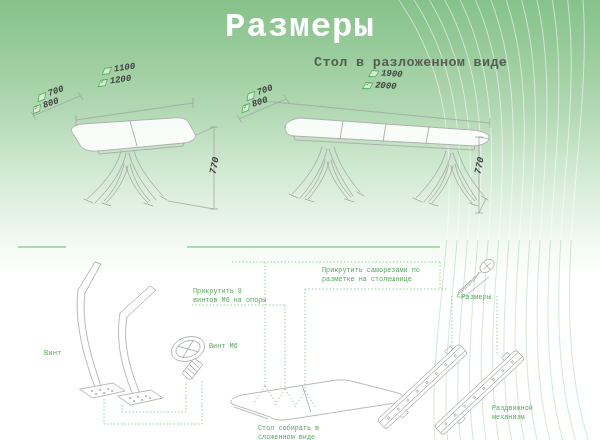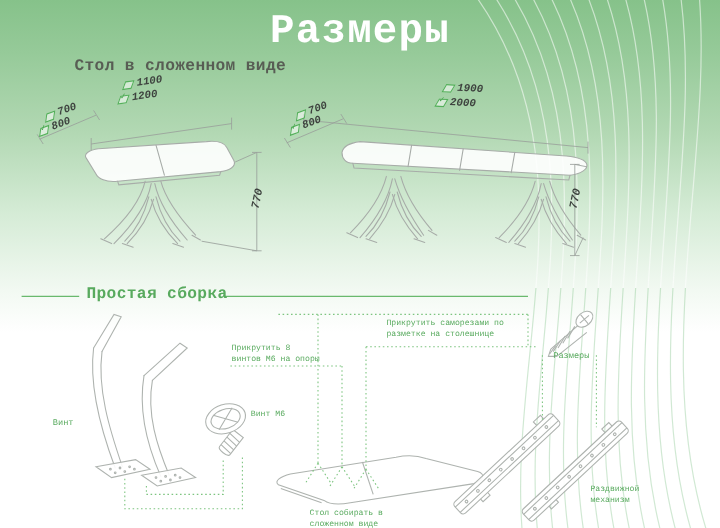--- a/index.html
+++ b/index.html
@@ -213,21 +213,21 @@
       <path d="M 104,399 L 104,424 L 202,424 L 202,381"></path>
       <path d="M 122,405 L 122,412 L 186,412 L 186,383"></path>
       <path d="M 265,386 L 255,402 M 265,386 L 276,403"></path>
       <path d="M 285,389 L 275,405 M 285,389 L 296,406"></path>
       <path d="M 305,391 L 295,407 M 305,391 L 316,408"></path>
     </g>
   </svg>
 
   <div class="title">Размеры</div>
 
-  <div class="sec-h" style="left:62px;top:48px;">Стол в сложенном виде</div>
+  <div class="sec-h" style="left:314px;top:55px;">Стол в разложенном виде</div>
 
   <div class="dimrow" style="left:103px;top:66px;transform:rotate(-8deg);">
     <span class="cb"></span>
     <span>1100</span>
   </div>
   <div class="dimrow" style="left:99px;top:78px;transform:rotate(-8deg);">
     <span class="cb">
         <span class="chk">✓</span>
       </span>
     <span>1200</span>
@@ -259,21 +259,20 @@
     <span>700</span>
   </div>
   <div class="dimrow" style="left:242px;top:104px;transform:rotate(-20deg);">
     <span class="cb">
         <span class="chk">✓</span>
       </span>
     <span>800</span>
   </div>
   <div class="hdim" style="left:471px;top:160px;">770</div>
 
-  <div class="asm-h">Простая сборка</div>
 
   <div class="glabel big" style="left:44px;top:349px;">Винт</div>
   <div class="glabel" style="left:209px;top:342px;">Винт М6</div>
   <div class="glabel big" style="left:461px;top:293px;">Размеры</div>
   <div class="glabel" style="left:492px;top:404px;width:60px;">Раздвижной механизм</div>
 
   <div class="glabel" style="left:193px;top:287px;width:74px;">Прикрутить 8 винтов М6 на опоры</div>
   <div class="glabel" style="left:322px;top:266px;width:100px;">Прикрутить саморезами по разметке на столешнице</div>
   <div class="glabel" style="left:258px;top:424px;width:66px;">Стол собирать в сложенном виде</div>
 

